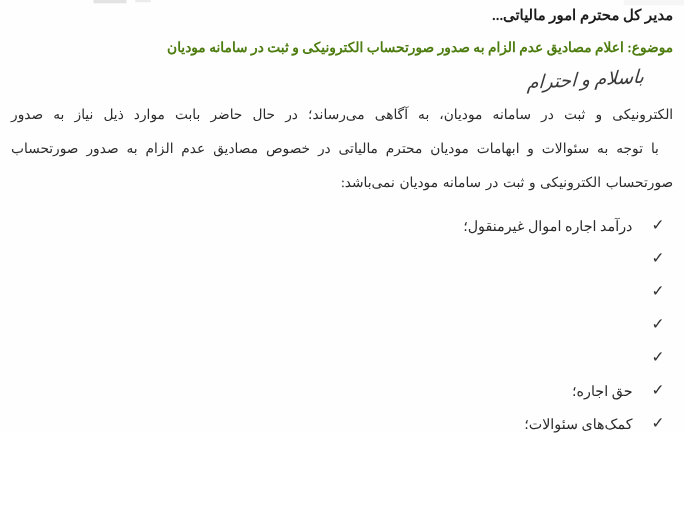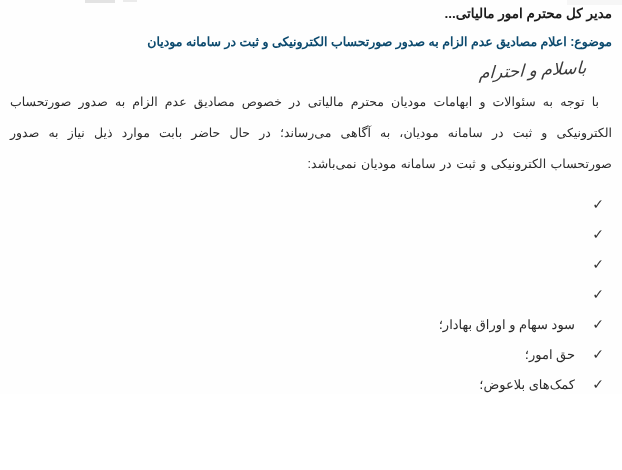--- a/index.html
+++ b/index.html
@@ -7,21 +7,21 @@
     padding: 0;
     background: #ffffff;
   }
   .page {
     position: relative;
     width: 622px;
     height: 394px;
     background: #fefefe;
     overflow: hidden;
     direction: rtl;
-    font-family: Liberation Sans, sans-serif;
+    font-family: Liberation Serif, serif;
     color: #262626;
     box-sizing: border-box;
     padding: 3px 10px 0 10px;
   }
   
   .artifact { position: absolute; background: #e3e3e3; }
   .artifact.a1 { left: 85px;  top: 0; width: 30px; height: 3px; }
   .artifact.a2 { left: 123px; top: 0; width: 14px; height: 2px; background: #ebebeb; }
   .artifact.a3 { right: 0;    top: 0; width: 55px; height: 5px; background: #f6f6f6; }
 
@@ -29,21 +29,21 @@
     font-size: 13.5px;
     font-weight: bold;
     color: #1c1c1c;
     text-align: right;
     letter-spacing: 0.2px;
     margin-top: 2px;
   }
   .subject {
     font-size: 12.5px;
     font-weight: bold;
-    color: #0c4a6e;
+    color: #4d7c0f;
     text-align: right;
     margin-top: 13px;
     letter-spacing: 0.1px;
   }
   .greeting {
     margin-top: 11px;
     margin-right: 26px;
     font-size: 17px;
     font-style: italic;
     color: #3a3a3a;
@@ -98,53 +98,53 @@
 
   <div class="recipient">مدیر کل محترم امور مالیاتی...</div>
 
   <div class="subject">موضوع: اعلام مصادیق عدم الزام به صدور صورتحساب الکترونیکی و ثبت در سامانه مودیان</div>
 
   <div>
     <span class="greeting">باسلام و احترام</span>
   </div>
 
   <div class="paragraph">
+    <div class="para-line">الکترونیکی و ثبت در سامانه مودیان، به آگاهی می‌رساند؛ در حال حاضر بابت موارد ذیل نیاز به صدور</div>
     <div class="para-line first">با توجه به سئوالات و ابهامات مودیان محترم مالیاتی در خصوص مصادیق عدم الزام به صدور صورتحساب</div>
-    <div class="para-line">الکترونیکی و ثبت در سامانه مودیان، به آگاهی می‌رساند؛ در حال حاضر بابت موارد ذیل نیاز به صدور</div>
     <div class="para-line last">صورتحساب الکترونیکی و ثبت در سامانه مودیان نمی‌باشد:</div>
   </div>
 
   <div class="check-list">
+
+    <div class="check-item">
+      <span class="check-mark">✓</span>
+      <span class="item-text">درآمد اجاره اموال غیرمنقول؛</span>
+    </div>
 
     <div class="check-item">
       <span class="check-mark">✓</span>
     </div>
 
     <div class="check-item">
       <span class="check-mark">✓</span>
     </div>
 
     <div class="check-item">
       <span class="check-mark">✓</span>
     </div>
 
     <div class="check-item">
       <span class="check-mark">✓</span>
     </div>
 
     <div class="check-item">
       <span class="check-mark">✓</span>
-      <span class="item-text">سود سهام و اوراق بهادار؛</span>
+      <span class="item-text">حق اجاره؛</span>
     </div>
 
     <div class="check-item">
       <span class="check-mark">✓</span>
-      <span class="item-text">حق امور؛</span>
-    </div>
-
-    <div class="check-item">
-      <span class="check-mark">✓</span>
-      <span class="item-text">کمک‌های بلاعوض؛</span>
+      <span class="item-text">کمک‌های سئوالات؛</span>
     </div>
 
   </div>
 
 </div>
 
 </body></html>

